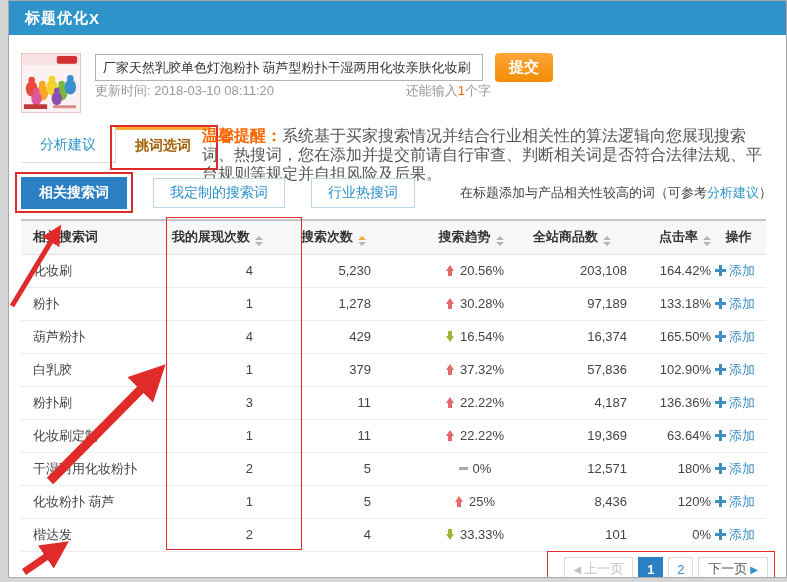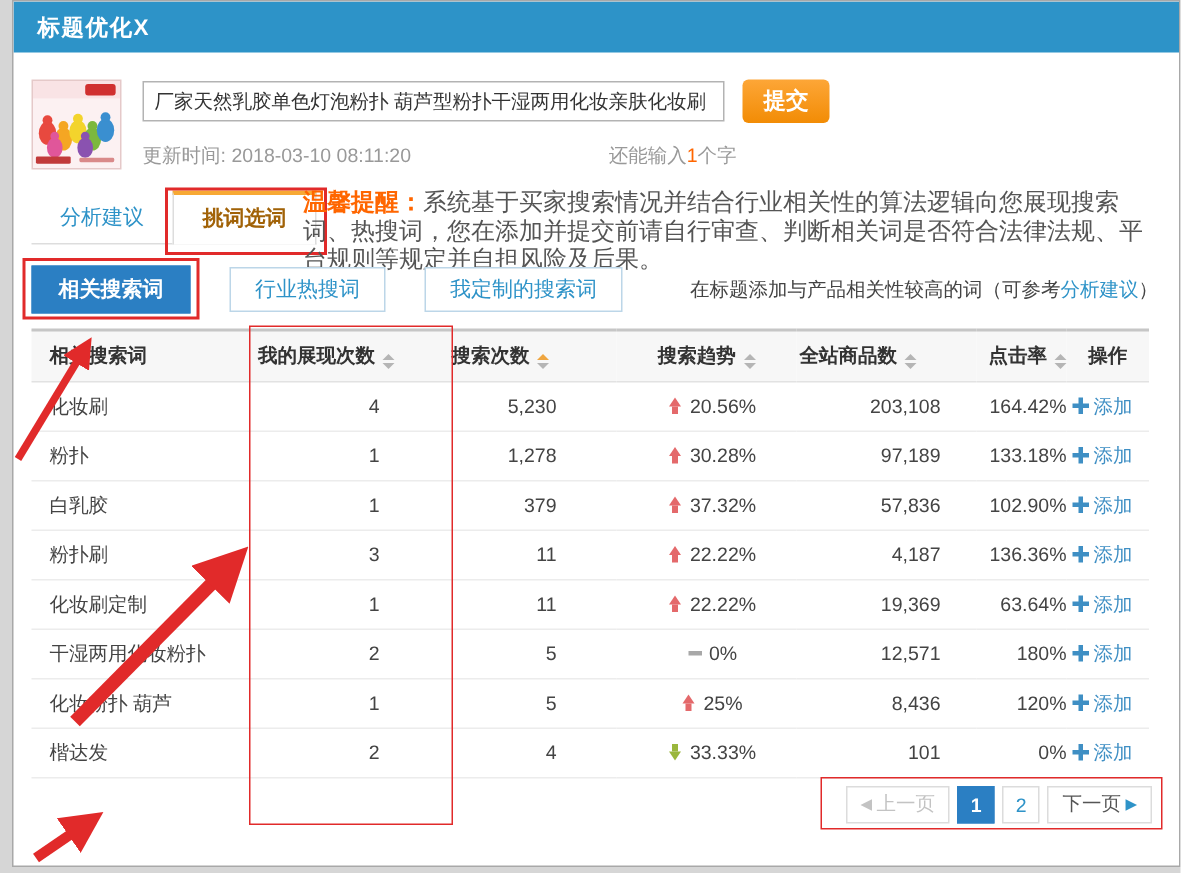--- a/index.html
+++ b/index.html
@@ -14,21 +14,21 @@
 
   .content { padding:0 14px 0 12px; }
 
   
   .product { display:flex; margin-top:18px; height:60px; }
   .thumb { width:60px; height:60px; border:1px solid #e5c9c9; flex:0 0 60px; }
   .prod-main { margin-left:14px; flex:1; }
   .input-row { display:flex; align-items:center; }
   .title-input { width:388px; height:27px; border:1px solid #b3b3b3; font-size:13px; color:#333; padding:0 7px; font-family:inherit; }
   .submit-btn { margin-left:12px; width:58px; height:29px; border:none; border-radius:4px; background:linear-gradient(#fda637,#f28c05); color:#fff; font-size:15px; font-weight:bold; cursor:pointer; font-family:inherit; }
-  .meta-row { width:396px; margin-top:13px; display:flex; justify-content:space-between; font-size:13px; color:#999; }
+  .meta-row { width:396px; display:flex; justify-content:space-between; font-size:13px; color:#999; }
   .meta-row .cnt { color:#f60; }
 
   
   .tabs-area { position:relative; margin-top:14px; height:42px; }
   .tabs { display:inline-flex; border-bottom:1px solid #ddd; }
   .tab { padding:9px 19px 8px; font-size:14px; color:#2e93c8; cursor:pointer; position:relative; }
   .tab.active { color:#a16207; font-weight:bold; background:#fff; border:1px solid #ddd; border-bottom:none; border-top:3px solid #f7a934; padding-top:7px; margin-bottom:-1px; }
   .notice { position:absolute; left:181px; right:0; top:-1px; font-size:16px; line-height:19px; color:#555; }
   .notice b { color:#f60; }
 
@@ -160,22 +160,22 @@
       <div class="notice">
         <b>温馨提醒：</b><span>系统基于买家搜索情况并结合行业相关性的算法逻辑向您展现搜索词、热搜词，您在添加并提交前请自行审查、判断相关词是否符合法律法规、平台规则等规定并自担风险及后果。</span>
       </div>
     </div>
 
     <div class="filter-row">
       <span class="fbtn active">
         <span>相关搜索词</span>
         <i class="anno anno-filter"></i>
       </span>
+      <span class="fbtn plain">我定制的搜索词</span>
       <span class="fbtn plain">行业热搜词</span>
-      <span class="fbtn plain">我定制的搜索词</span>
       <span class="hint">
         <span>在标题添加与产品相关性较高的词（可参考</span><a>分析建议</a><span>）</span>
       </span>
     </div>
 
     <div class="table-wrap">
       <table>
         <colgroup>
             <col class="c1">
             <col class="c2">
@@ -221,20 +221,29 @@
               <td>164.42%</td>
               <td><a class="add-link"><i class="plus"></i><span>添加</span></a></td>
             </tr>
             <tr>
               <td>粉扑</td>
               <td>1</td>
               <td>1,278</td>
               <td><i class="t-ico t-up"></i><span>30.28%</span></td>
               <td>97,189</td>
               <td>133.18%</td>
+              <td><a class="add-link"><i class="plus"></i><span>添加</span></a></td>
+            </tr>
+            <tr>
+              <td>葫芦粉扑</td>
+              <td>4</td>
+              <td>429</td>
+              <td><i class="t-ico t-dn"></i><span>16.54%</span></td>
+              <td>16,374</td>
+              <td>165.50%</td>
               <td><a class="add-link"><i class="plus"></i><span>添加</span></a></td>
             </tr>
             <tr>
               <td>白乳胶</td>
               <td>1</td>
               <td>379</td>
               <td><i class="t-ico t-up"></i><span>37.32%</span></td>
               <td>57,836</td>
               <td>102.90%</td>
               <td><a class="add-link"><i class="plus"></i><span>添加</span></a></td>

